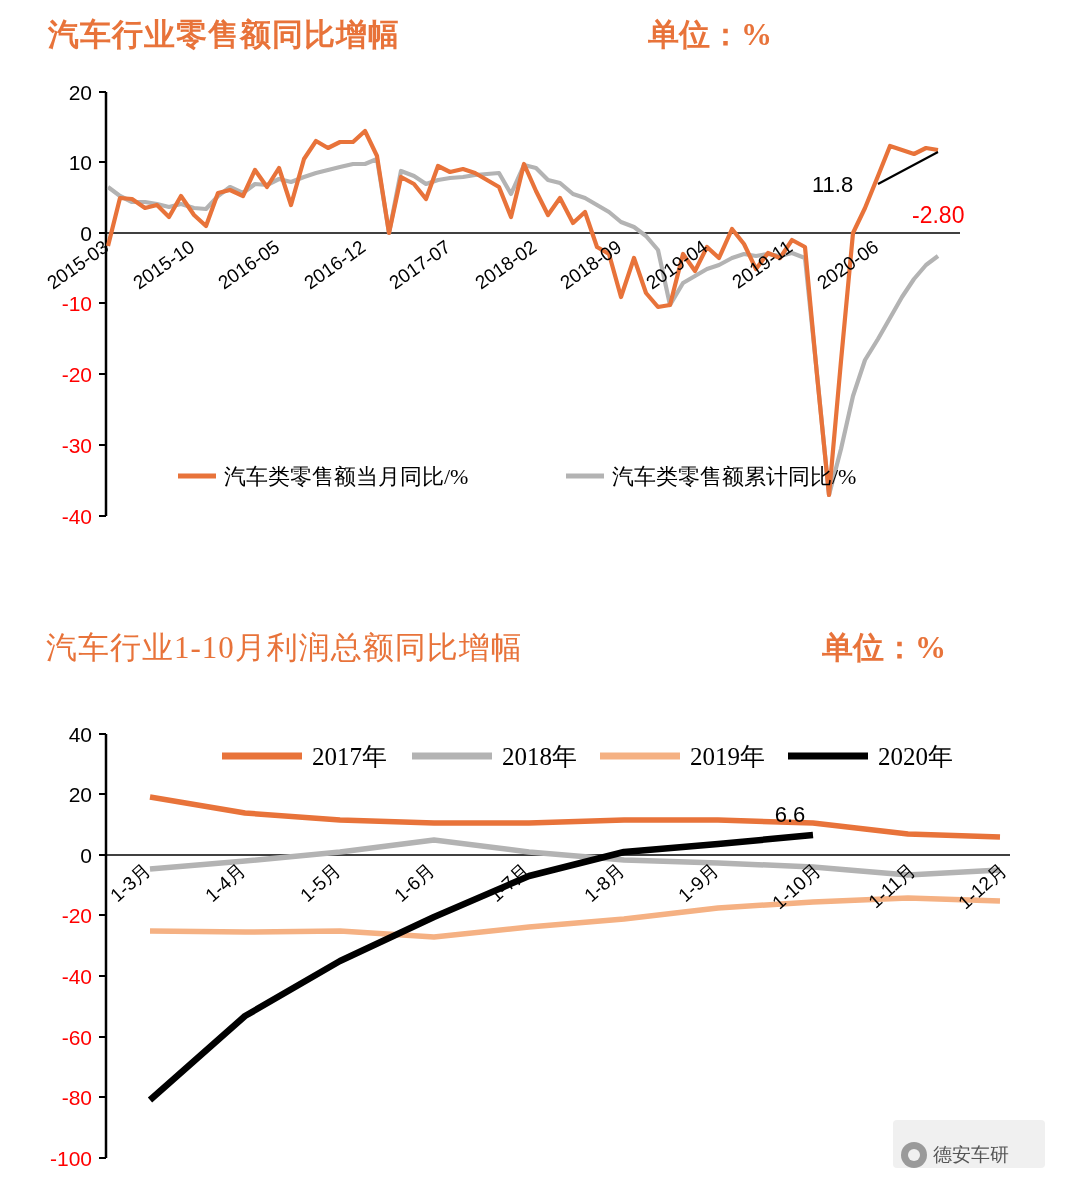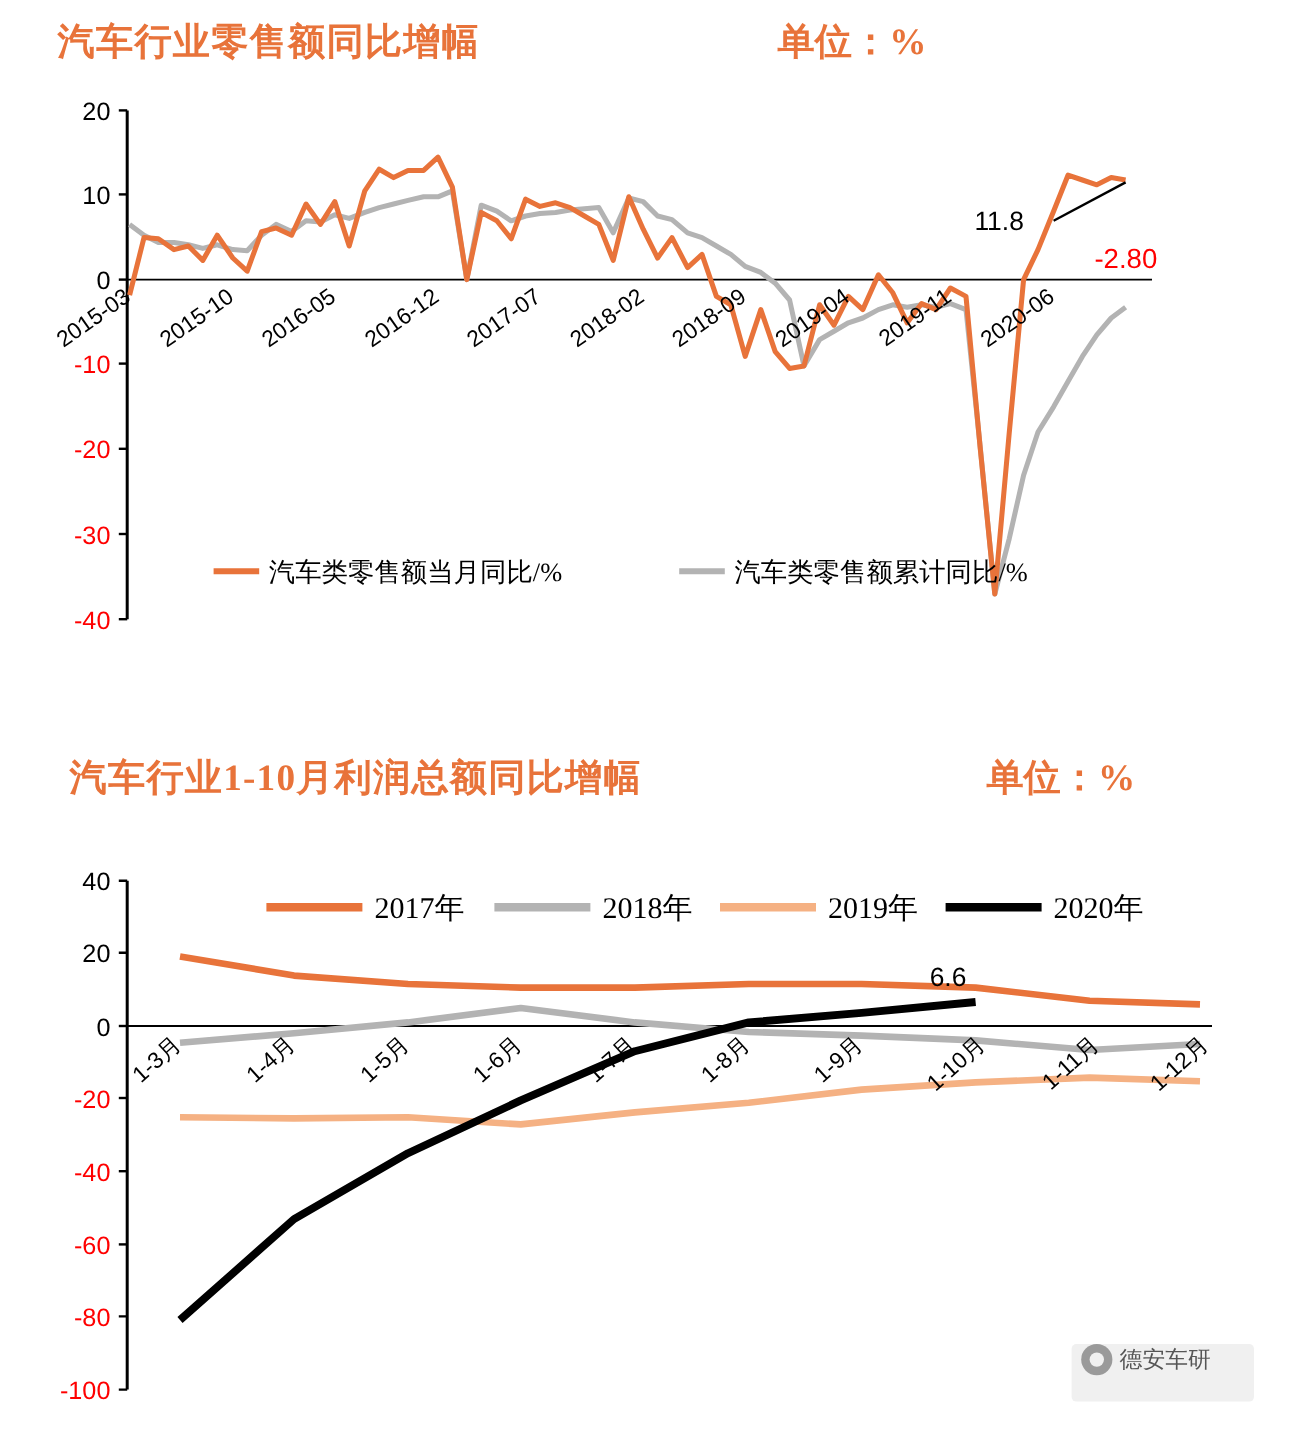--- a/index.html
+++ b/index.html
@@ -46,24 +46,24 @@
     position: absolute;
     left: 0;
     top: 70px;
     width: 1080px;
     height: 470px;
   }
 
   
   .chart2-title {
     position: absolute;
-    left: 58px;
+    left: 46px;
     top: 627px;
     font-family: "Liberation Serif", serif;
-    font-weight: bold;
+    font-weight: normal;
     font-size: 31px;
     color: #E8733A;
     letter-spacing: 1px;
     white-space: nowrap;
   }
   .chart2-unit {
     position: absolute;
     left: 822px;
     top: 627px;
     font-family: "Liberation Serif", serif;
@@ -121,21 +121,21 @@
   
   .watermark {
     position: absolute;
     left: 893px;
     top: 1120px;
     width: 152px;
     height: 48px;
     background: #f0f0f0;
     border-radius: 4px;
     display: flex;
-    align-items: flex-start;
+    align-items: flex-end;
     gap: 6px;
     padding: 0 8px;
     box-sizing: border-box;
   }
   .wm-circle {
     width: 26px;
     height: 26px;
     border-radius: 50%;
     background: #9a9a9a;
     flex: 0 0 auto;

